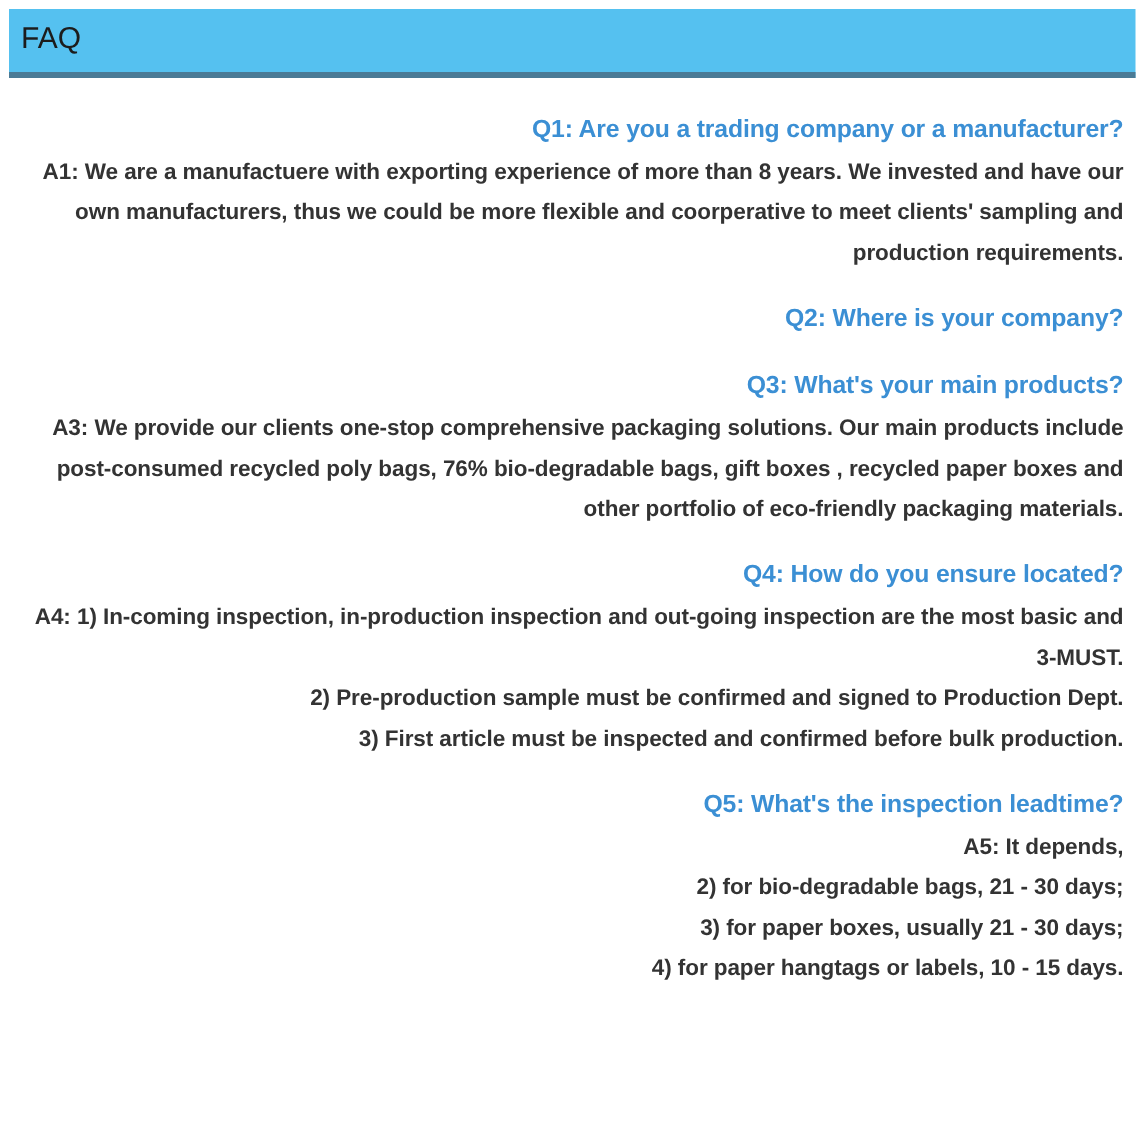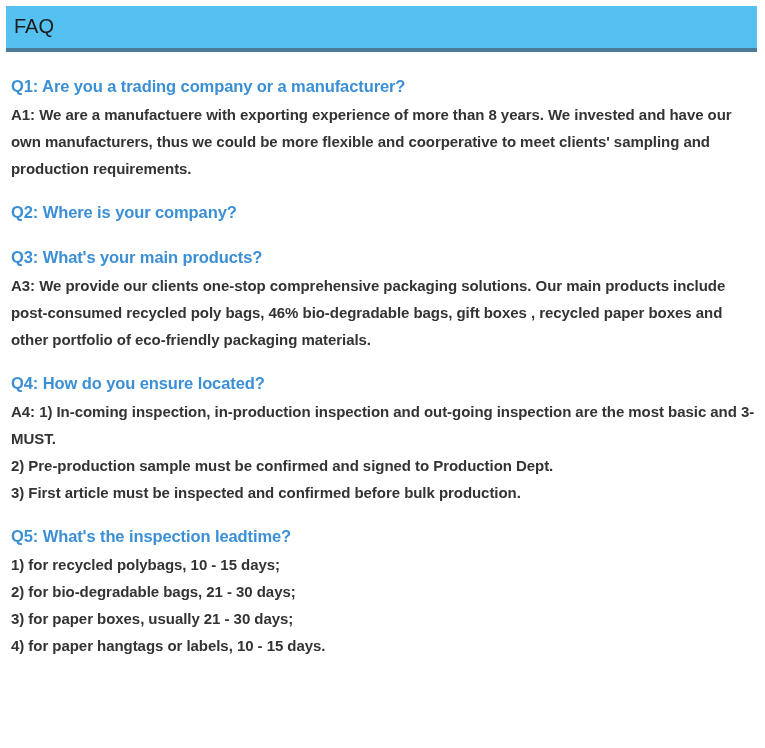--- a/index.html
+++ b/index.html
@@ -13,20 +13,21 @@
     font-family: "Liberation Sans", sans-serif;
     color: #333333;
     overflow: hidden;
   }
 
   .page {
     position: relative;
     width: 765px;
     height: 748px;
     background: #ffffff;
+    text-align: right;
   }
 
   
   .faq-banner {
     position: absolute;
     left: 6px;
     top: 6px;
     width: 751px;
     height: 46px;
     background: #55c1f0;
@@ -46,21 +47,21 @@
 
   
   .faq-body {
     position: absolute;
     left: 0;
     top: 56px;
     width: 765px;
   }
 
   .faq-item {
-    padding: 0 5px 0 11px;
+    padding: 0 16px 0 11px;
   }
 
   .faq-question {
     font-size: 16.5px;
     font-weight: 700;
     color: #3b8fd4;
     line-height: 26px;
     margin: 0;
     padding: 17px 0 2px 0;
     letter-spacing: -0.1px;
@@ -97,37 +98,37 @@
       </p>
     </div>
 
     <div class="faq-item">
       <h3 class="faq-question">Q2: Where is your company?</h3>
     </div>
 
     <div class="faq-item">
       <h3 class="faq-question">Q3: What's your main products?</h3>
       <p class="faq-answer">
-        <span class="faq-answer-line">A3: We provide our clients one-stop comprehensive packaging solutions. Our main products include post-consumed recycled poly bags, 46% bio-degradable bags, gift boxes , recycled paper boxes and other portfolio of eco-friendly packaging materials.</span>
+        <span class="faq-answer-line">A3: We provide our clients one-stop comprehensive packaging solutions. Our main products include post-consumed recycled poly bags, 76% bio-degradable bags, gift boxes , recycled paper boxes and other portfolio of eco-friendly packaging materials.</span>
       </p>
     </div>
 
     <div class="faq-item">
       <h3 class="faq-question">Q4: How do you ensure located?</h3>
       <p class="faq-answer">
         <span class="faq-answer-line">A4: 1) In-coming inspection, in-production inspection and out-going inspection are the most basic and 3-MUST.</span>
         <span class="faq-answer-line">2) Pre-production sample must be confirmed and signed to Production Dept.</span>
         <span class="faq-answer-line">3) First article must be inspected and confirmed before bulk production.</span>
       </p>
     </div>
 
     <div class="faq-item">
       <h3 class="faq-question">Q5: What's the inspection leadtime?</h3>
       <p class="faq-answer">
-        <span class="faq-answer-line">1) for recycled polybags, 10 - 15 days;</span>
+        <span class="faq-answer-line">A5: It depends,</span>
         <span class="faq-answer-line">2) for bio-degradable bags, 21 - 30 days;</span>
         <span class="faq-answer-line">3) for paper boxes, usually 21 - 30 days;</span>
         <span class="faq-answer-line">4) for paper hangtags or labels, 10 - 15 days.</span>
       </p>
     </div>
 
   </div>
 </div>
 
 </body></html>

